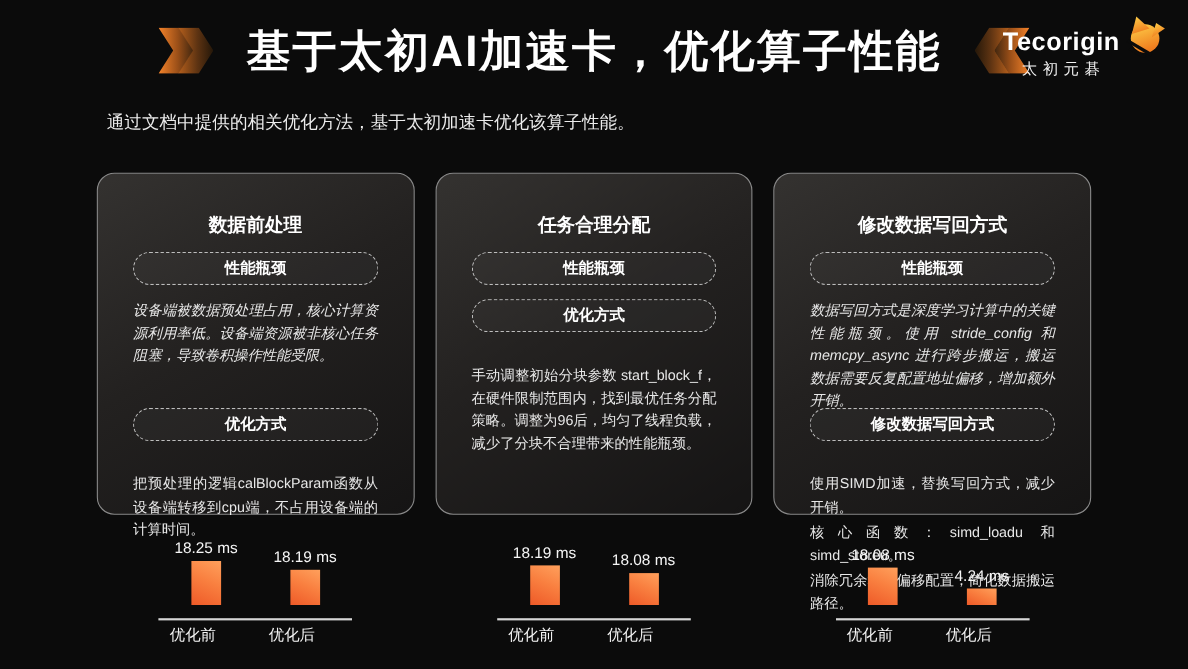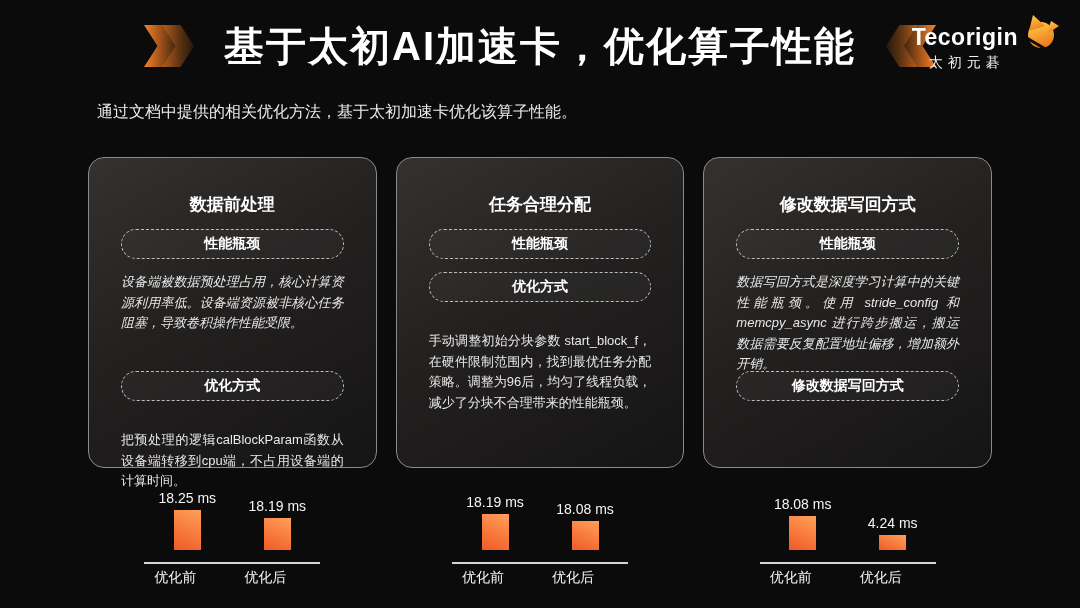--- a/index.html
+++ b/index.html
@@ -159,20 +159,25 @@
     <div class="method-text">
       <p>手动调整初始分块参数 start_block_f，在硬件限制范围内，找到最优任务分配策略。调整为96后，均匀了线程负载，减少了分块不合理带来的性能瓶颈。</p>
     </div>
   </div>
 
   <div class="card">
     <div class="card-title">修改数据写回方式</div>
     <div class="pill">性能瓶颈</div>
     <div class="bottleneck-text">数据写回方式是深度学习计算中的关键性能瓶颈。使用 stride_config 和 memcpy_async 进行跨步搬运，搬运数据需要反复配置地址偏移，增加额外开销。</div>
     <div class="pill">修改数据写回方式</div>
+    <div class="method-text">
+      <p>使用SIMD加速，替换写回方式，减少开销。</p>
+      <p>核心函数：simd_loadu 和 simd_storeu。</p>
+      <p>消除冗余地址偏移配置，简化数据搬运路径。</p>
+    </div>
   </div>
 
 </div>
 
 <div class="charts">
 
   <div class="chart">
     <div class="plot">
       <div class="bar-group">
         <span class="bar-value">18.25 ms</span>

